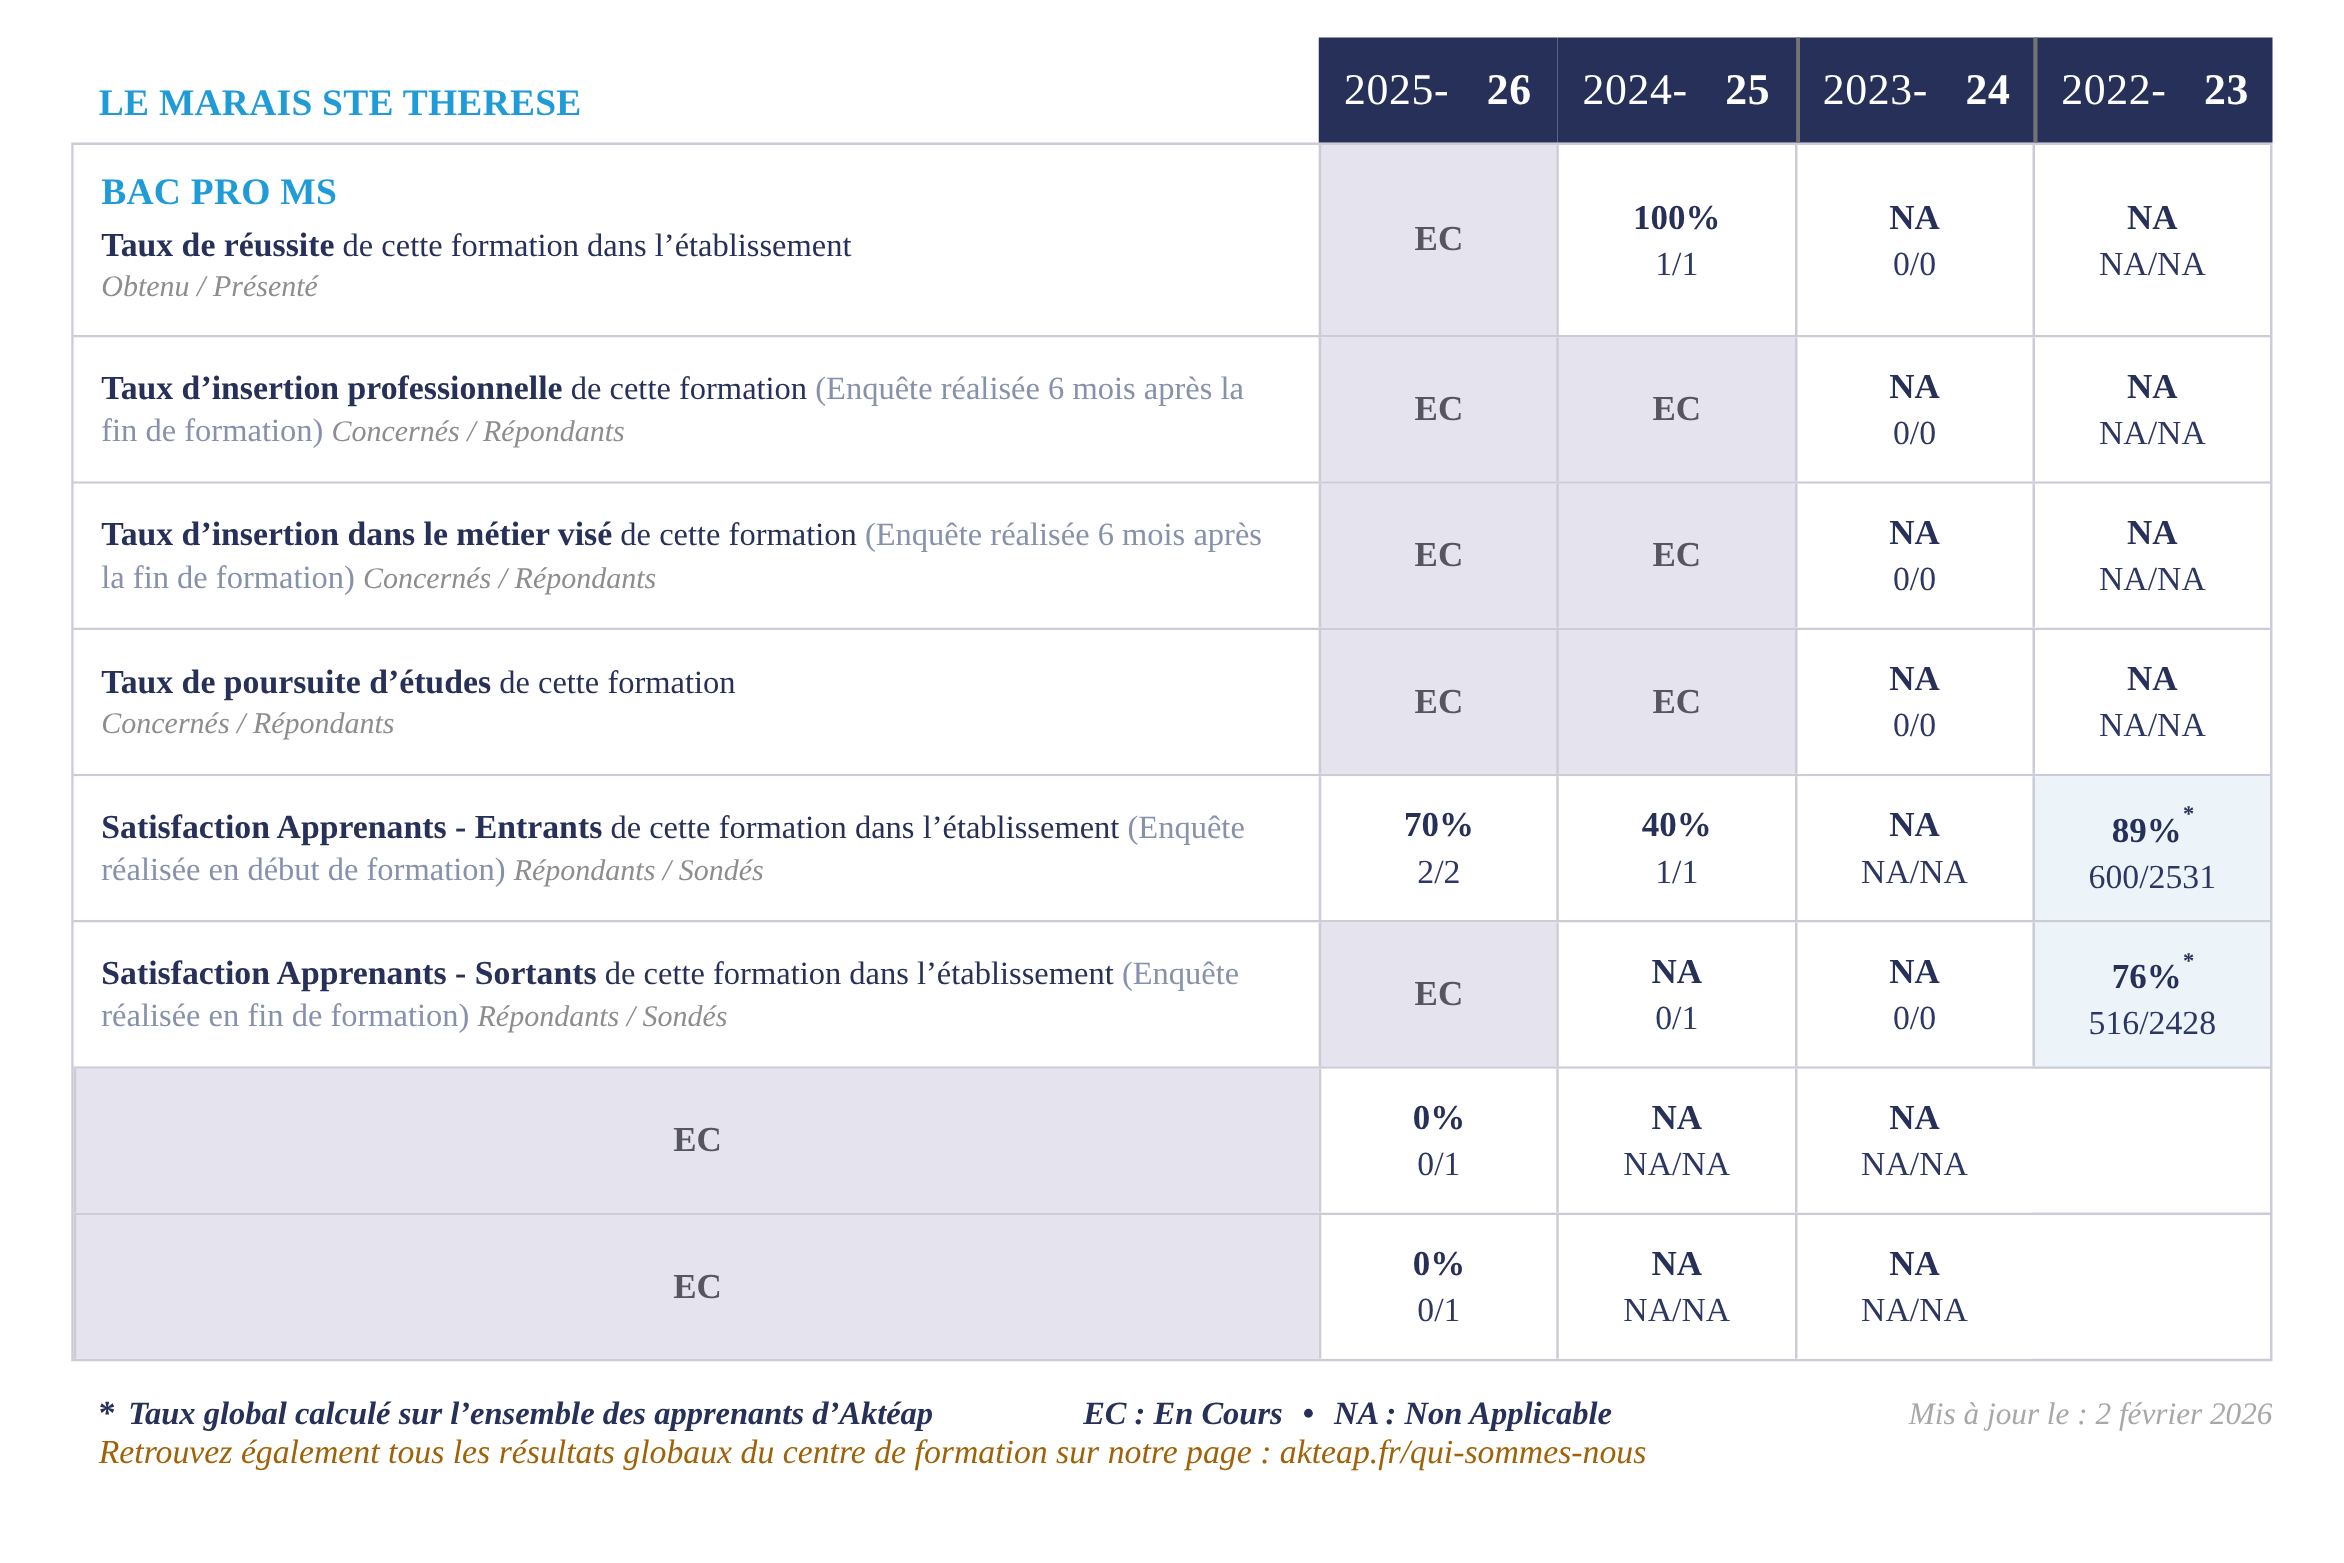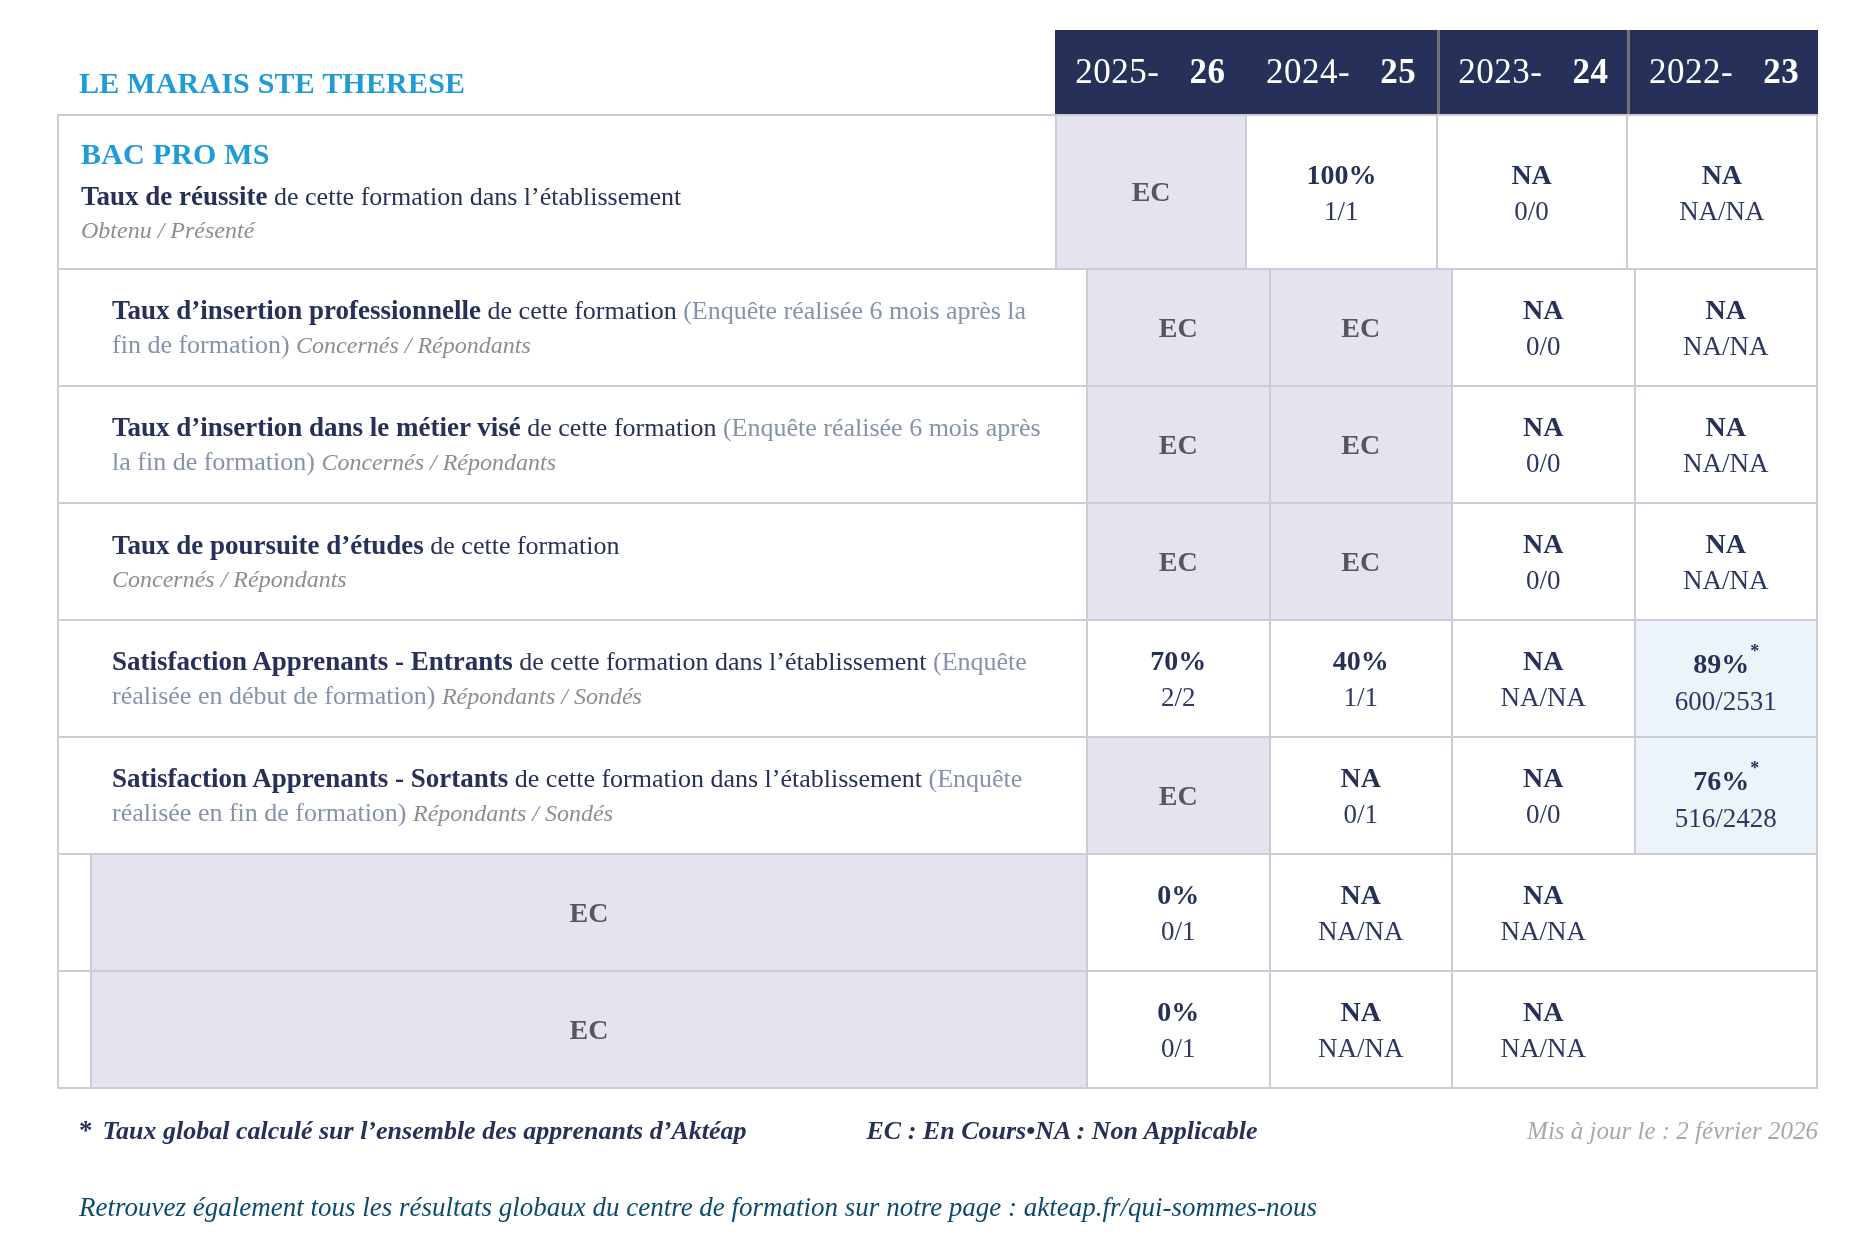--- a/index.html
+++ b/index.html
@@ -19,21 +19,21 @@
     background:#273058;color:#ffffff;display:flex;align-items:center;justify-content:center;
     font-size:35px;letter-spacing:.5px;gap:30px;
   }
   .yh .pre{font-weight:normal;}
   .yh .yb{font-weight:bold;}
   .hdr > div:nth-child(4), .hdr > div:nth-child(5){border-left:3px solid #737373;}
 
   
   .body{border:2px solid #ccccd8;}
   .row{display:grid;grid-template-columns:996px repeat(4,1fr);}
-  .row + .row{border-top:2px solid #ccccd8;padding-left:31px;}
+  .row + .row{border-top:2px solid #ccccd8;}
   .row-tall{min-height:152px;}
   .row-std{min-height:115px;}
 
   .lblcell{
     display:flex;flex-direction:column;justify-content:center;
     padding:10px 34px 10px 22px;box-sizing:border-box;background:#ffffff;
   }
   .program{color:#1f9cd8;font-size:30px;font-weight:bold;margin:0 0 8px 0;letter-spacing:.2px;}
   .lbl{margin:0;font-size:26px;line-height:34px;color:#273058;}
   .lbl .t{font-weight:bold;font-size:27px;}
@@ -53,24 +53,24 @@
   .cell.ec{background:#e5e4ee;}
   .cell.ec .val{color:#565660;font-size:28px;}
   .cell.hl{background:#ecf4fa;}
 
   
   .footnote{
     width:1761px;display:flex;align-items:baseline;margin-top:26px;padding-left:22px;box-sizing:border-box;
   }
   .note-star{font-weight:bold;font-size:27px;color:#273058;margin-right:10px;}
   .note-txt{font-weight:bold;font-style:italic;font-size:26px;color:#273058;}
-  .legend{margin-left:120px;font-weight:bold;font-style:italic;font-size:26px;color:#273058;display:flex;align-items:baseline;}
+  .legend{margin-left:120px;font-weight:bold;font-style:italic;font-size:26px;color:#273058;display:flex;gap:16px;align-items:baseline;}
   .legend .dot{font-style:normal;}
   .updated{margin-left:auto;margin-right:0;color:#a8a8a8;font-style:italic;font-size:25px;}
-  .bottomnote{margin-top:46px;padding-left:22px;color:#0c4a6e;font-style:italic;font-size:27px;}
+  .bottomnote{padding-left:22px;color:#a16207;font-style:italic;font-size:27px;}
 </style>
 </head>
 <body>
 
 <div class="page">
 
   <div class="tbl">
 
     <div class="hdr">
       <div class="spacer">

